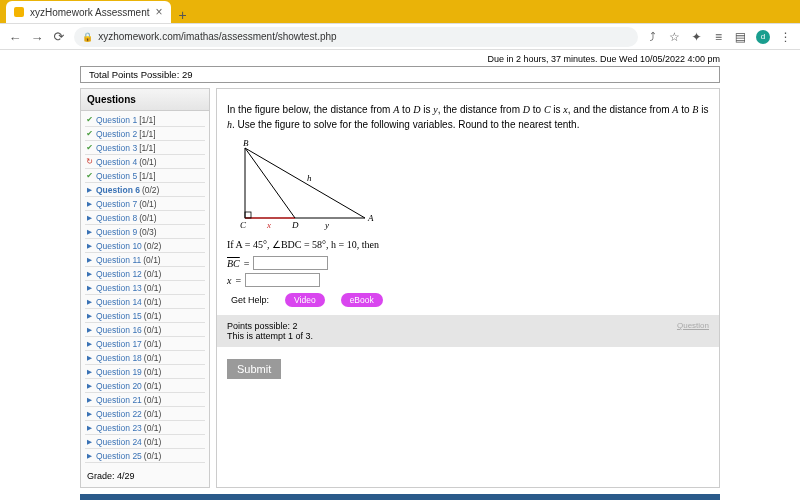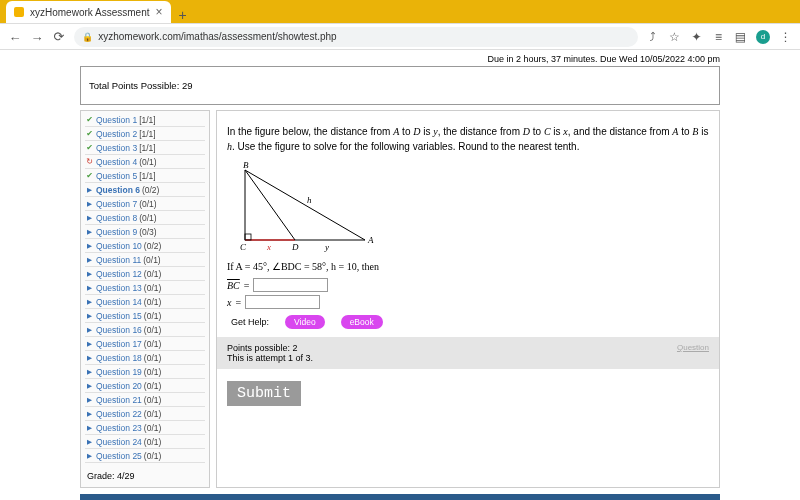--- a/index.html
+++ b/index.html
@@ -14,21 +14,21 @@
 .chrome-bar { height: 26px; display: flex; align-items: center; gap: 8px; padding: 0 8px; border-bottom: 1px solid #ddd; background: #fff; }
 .nav-btn { width: 14px; height: 14px; color: #555; display: flex; align-items: center; justify-content: center; font-size: 13px; }
 .url-bar { flex: 1; height: 20px; background: #f1f3f4; border-radius: 10px; display: flex; align-items: center; padding: 0 8px; font-size: 10px; color: #333; gap: 5px; }
 .lock { color: #555; font-size: 9px; }
 .ext-icons { display: flex; gap: 9px; align-items: center; }
 .ext-icon { width: 13px; height: 13px; color: #555; font-size: 12px; display: flex; align-items: center; justify-content: center; }
 .avatar { width: 14px; height: 14px; border-radius: 50%; background: #1a9e8f; color: #fff; font-size: 8px; display: flex; align-items: center; justify-content: center; }
 
 .page { padding: 2px 80px 0 80px; font-size: 10px; }
 .due-row { text-align: right; font-size: 9px; padding: 2px 0; }
-.points-box { border: 1px solid #999; padding: 13px 8px; font-size: 9.5px; margin-bottom: 5px; }
+.points-box { border: 1px solid #999; padding: 2px 8px; font-size: 9.5px; margin-bottom: 5px; }
 
 .cols { display: flex; gap: 6px; }
 .sidebar { width: 130px; border: 1px solid #ccc; background: #fafafa; }
 .sidebar-head { background: linear-gradient(#f5f5f5,#e5e5e5); padding: 5px 6px; font-size: 10px; font-weight: bold; border-bottom: 1px solid #ccc; }
 .qlist { padding: 2px 4px; }
 .qitem { padding: 1.5px 0; border-bottom: 1px solid #e0e0e0; font-size: 8.5px; display: flex; align-items: center; gap: 2px; }
 .qi-icon { width: 9px; display: inline-flex; justify-content: center; font-size: 8px; }
 .chk { color: #4a9d3f; }
 .redo { color: #cc3a2e; }
 .play { color: #3a72b5; font-size: 6.5px; }
@@ -47,21 +47,21 @@
 .eq-row { display: flex; align-items: center; gap: 4px; font-family: 'Times New Roman', serif; font-size: 10px; margin: 3px 0; }
 .overline { text-decoration: overline; }
 .ans-input { width: 75px; height: 14px; border: 1px solid #999; font-size: 9px; padding: 0 2px; }
 
 .help-row { display: flex; align-items: center; gap: 16px; margin: 6px 0 8px 4px; font-size: 9px; }
 .help-btn { background: #d946ef; color: #fff; border: none; border-radius: 9px; padding: 2px 9px; font-size: 8.5px; cursor: pointer; }
 
 .footer-box { background: #e5e5e5; margin: 0 -10px; padding: 6px 10px; font-size: 9px; display: flex; justify-content: space-between; align-items: flex-start; }
 .license { color: #aaa; text-decoration: underline; font-size: 8px; }
 .submit { margin: 6px -10px -8px -10px; padding: 6px 10px; }
-.submit-btn { background: #9a9a9a; color: #fff; border: none; padding: 4px 10px; font-size: 15px; cursor: pointer; font-family: Liberation Mono, monospace; }
+.submit-btn { background: #9a9a9a; color: #fff; border: none; padding: 4px 10px; font-size: 11px; cursor: pointer; }
 
 .bottom-bar { position: absolute; left: 80px; right: 80px; bottom: 0; height: 6px; background: #2a5a8a; }
 </style>
 </head>
 <body>
 
 <div class="chrome-top">
   <div class="tab">
     <span class="tab-favicon"></span>
     <span>xyzHomework Assessment</span>
@@ -88,20 +88,21 @@
     <div class="ext-icon">⋮</div>
   </div>
 </div>
 
 <div class="page">
   <div class="due-row">Due in 2 hours, 37 minutes. Due Wed 10/05/2022 4:00 pm</div>
   <div class="points-box">Total Points Possible: 29</div>
 
   <div class="cols">
     <div class="sidebar">
+      <div class="sidebar-head">Questions</div>
       <div class="qlist" id="qlist">
           <div class="qitem">
             <span class="qi-icon chk">✔</span>
             <span class="qlink">Question 1</span> 
             <span class="score">[1/1]</span>
           </div>
           <div class="qitem">
             <span class="qi-icon chk">✔</span>
             <span class="qlink">Question 2</span> 
             <span class="score">[1/1]</span>

